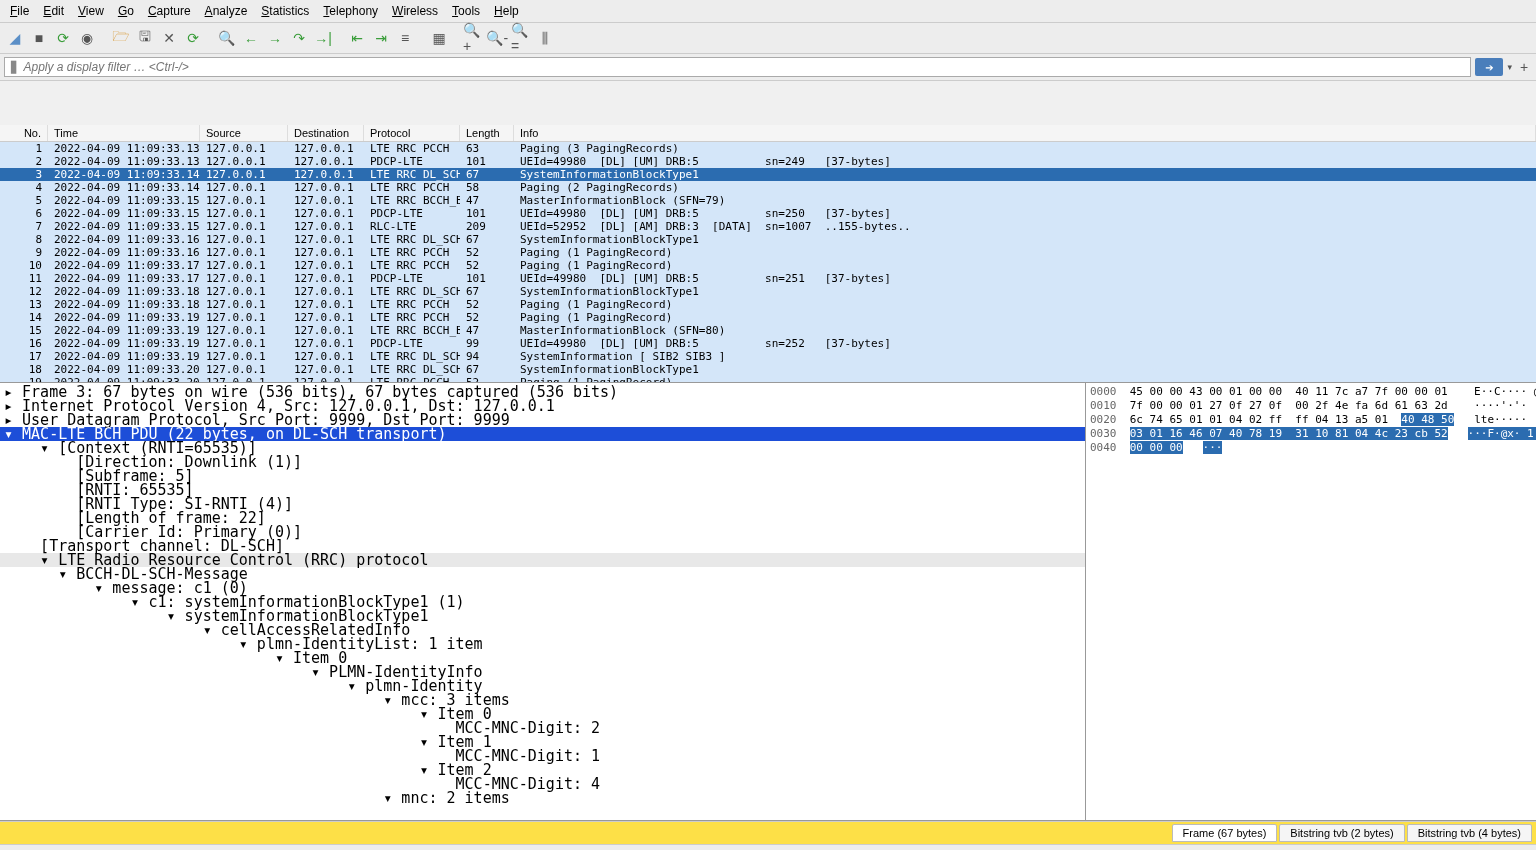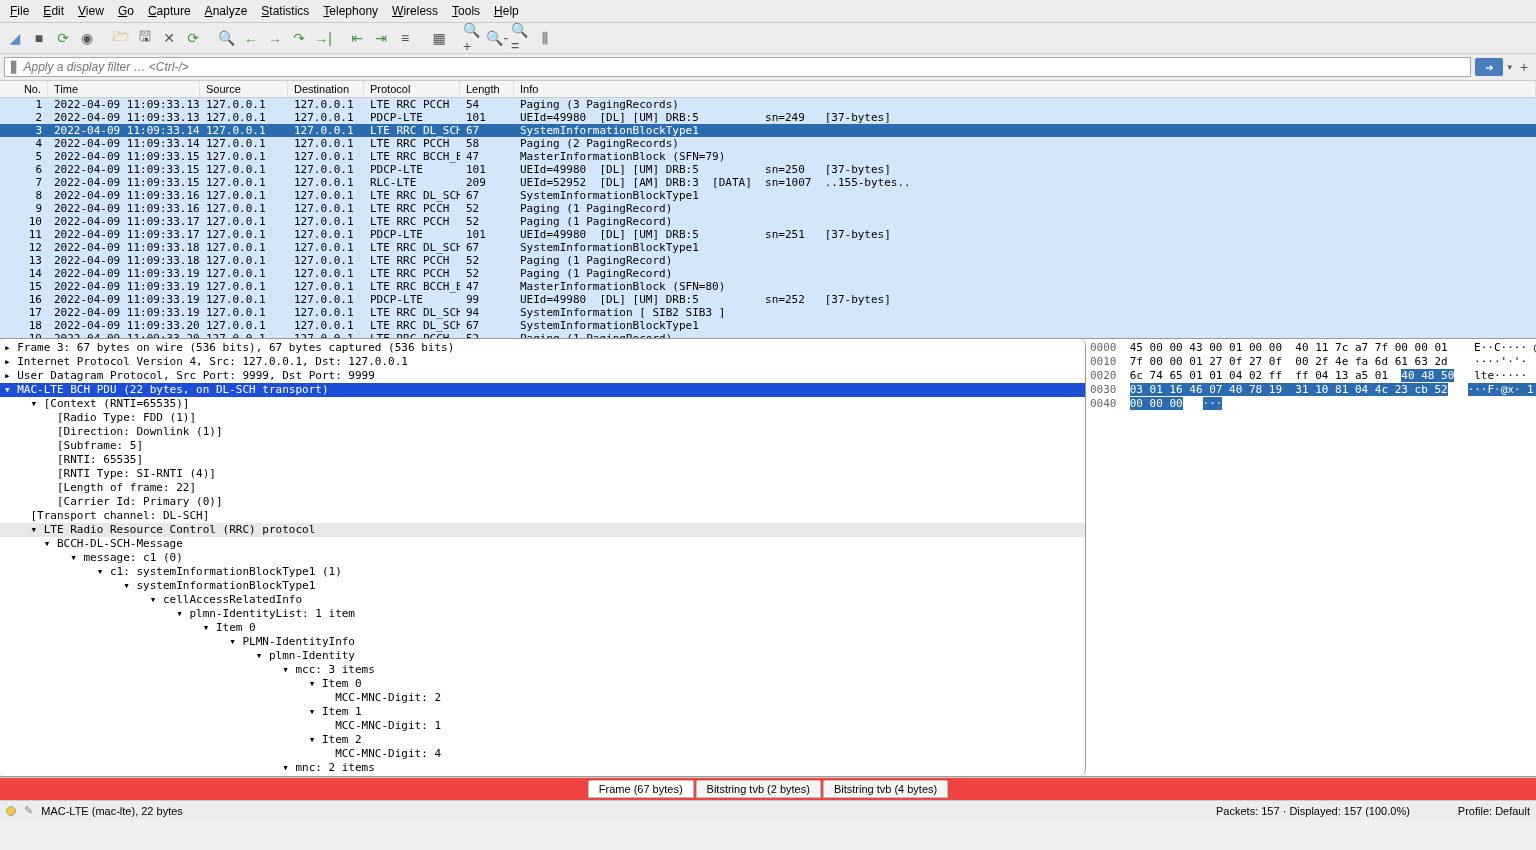--- a/index.html
+++ b/index.html
@@ -9,44 +9,44 @@
 .menubar span u { text-decoration:underline; }
 .toolbar { background:#ededed; padding:4px; display:flex; gap:2px; border-bottom:1px solid #ccc; align-items:center; }
 .tbtn { width:22px; height:22px; display:flex; align-items:center; justify-content:center; border:1px solid transparent; border-radius:2px; font-size:14px; color:#555; }
 .tbtn.sep { width:8px; }
 .filterbar { display:flex; padding:3px 4px; background:#ededed; border-bottom:1px solid #ccc; align-items:center; gap:4px; }
 .filter-input { flex:1; background:#fff; border:1px solid #aaa; padding:2px 6px; font-size:12px; display:flex; align-items:center; gap:4px; }
 .filter-input .icon { color:#888; font-size:11px; }
 .filter-input input { border:none; outline:none; flex:1; font-size:12px; font-style:italic; color:#888; background:transparent; }
 .arrowbtn { background:#4a7ebb; color:#fff; width:28px; height:18px; display:flex; align-items:center; justify-content:center; font-size:10px; border-radius:2px; }
 .plusbtn { width:16px; text-align:center; color:#555; font-size:14px; }
-.packet-list { height:258px; overflow:auto; background:#fff; border-bottom:1px solid #999; position:relative; }
+.packet-list { height:258px; overflow:auto; background:#fff; border-bottom:1px solid #999; position:relative;margin-top:44px; }
 .plhdr { display:flex; background:#f5f5f5; border-bottom:1px solid #ccc; position:sticky; top:0; font-size:11px; }
 .plhdr div { padding:2px 6px; border-right:1px solid #ddd; }
 .c-no { width:48px; text-align:right; }
 .c-time { width:152px; }
 .c-src { width:88px; }
 .c-dst { width:76px; }
 .c-proto { width:96px; }
 .c-len { width:54px; text-align:left; }
 .c-info { flex:1; }
 .plrow { display:flex; font-family:monospace; font-size:11px; white-space:pre; }
 .plrow div { padding:0 6px; overflow:hidden; }
 .plrow.lte { background:#d4e6f9; }
 .plrow.sel { background:#2b6cb0; color:#fff; }
 .midpane { display:flex; height:438px; border-bottom:1px solid #999; }
-.tree { flex:1; overflow:auto; background:#fff; font-family:monospace; font-size:11px; padding:2px 0; border-right:1px solid #999;border-radius:7px; }
+.tree { flex:1; overflow:auto; background:#fff; font-family:monospace; font-size:15px; padding:2px 0; border-right:1px solid #999; }
 .tree-line { white-space:pre; padding:0 4px; line-height:14px; }
 .tree-line.hl { background:#1d4ed8; color:#fff; }
 .tree-line.grey { background:#e8e8e8; }
 .hex { width:450px; overflow:auto; background:#fff; font-family:monospace; font-size:11px; padding:2px 4px; }
 .hex-line { white-space:pre; line-height:14px; }
 .hex-line .off { color:#666; }
 .hex-line .sel { background:#2b6cb0; color:#fff; }
-.tabs { display:flex; background:#ef4444; border-top:1px solid #ccc; padding:2px 4px; gap:2px; justify-content:center; }
+.tabs { display:flex; background:#fde047; border-top:1px solid #ccc; padding:2px 4px; gap:2px; justify-content:flex-end; }
 .tab { padding:2px 10px; border:1px solid #bbb; background:#f5f5f5; font-size:11px; border-radius:2px 2px 0 0; }
 .tab.active { background:#fff; }
 .statusbar { display:flex; background:#ededed; border-top:1px solid #ccc; padding:3px 6px; font-size:11px; align-items:center; gap:8px; }
 .status-r { margin-left:auto; }
 .status-led { width:10px; height:10px; border-radius:50%; background:#ecc94b; border:1px solid #aa8; }
 </style>
 </head>
 <body>
 
 <div class="menubar" id="menubar">
@@ -106,21 +106,21 @@
   <div class="plhdr" id="plhdr">
       <div class="c-no">No.</div>
       <div class="c-time">Time</div>
       <div class="c-src">Source</div>
       <div class="c-dst">Destination</div>
       <div class="c-proto">Protocol</div>
       <div class="c-len">Length</div>
       <div class="c-info">Info</div>
     </div>
   <div id="plbody">
-      <div class="plrow lte"><div class="c-no">1</div><div class="c-time">2022-04-09 11:09:33.134514</div><div class="c-src">127.0.0.1</div><div class="c-dst">127.0.0.1</div><div class="c-proto">LTE RRC PCCH</div><div class="c-len">54</div><div class="c-info">Paging (3 PagingRecords)</div></div>
+      <div class="plrow lte"><div class="c-no">1</div><div class="c-time">2022-04-09 11:09:33.134514</div><div class="c-src">127.0.0.1</div><div class="c-dst">127.0.0.1</div><div class="c-proto">LTE RRC PCCH</div><div class="c-len">63</div><div class="c-info">Paging (3 PagingRecords)</div></div>
       <div class="plrow lte"><div class="c-no">2</div><div class="c-time">2022-04-09 11:09:33.136514</div><div class="c-src">127.0.0.1</div><div class="c-dst">127.0.0.1</div><div class="c-proto">PDCP-LTE</div><div class="c-len">101</div><div class="c-info">UEId=49980  [DL] [UM] DRB:5          sn=249   [37-bytes]</div></div>
       <div class="plrow lte sel"><div class="c-no">3</div><div class="c-time">2022-04-09 11:09:33.140514</div><div class="c-src">127.0.0.1</div><div class="c-dst">127.0.0.1</div><div class="c-proto">LTE RRC DL_SCH</div><div class="c-len">67</div><div class="c-info">SystemInformationBlockType1</div></div>
       <div class="plrow lte"><div class="c-no">4</div><div class="c-time">2022-04-09 11:09:33.144514</div><div class="c-src">127.0.0.1</div><div class="c-dst">127.0.0.1</div><div class="c-proto">LTE RRC PCCH</div><div class="c-len">58</div><div class="c-info">Paging (2 PagingRecords)</div></div>
       <div class="plrow lte"><div class="c-no">5</div><div class="c-time">2022-04-09 11:09:33.150514</div><div class="c-src">127.0.0.1</div><div class="c-dst">127.0.0.1</div><div class="c-proto">LTE RRC BCCH_BCH</div><div class="c-len">47</div><div class="c-info">MasterInformationBlock (SFN=79)</div></div>
       <div class="plrow lte"><div class="c-no">6</div><div class="c-time">2022-04-09 11:09:33.155514</div><div class="c-src">127.0.0.1</div><div class="c-dst">127.0.0.1</div><div class="c-proto">PDCP-LTE</div><div class="c-len">101</div><div class="c-info">UEId=49980  [DL] [UM] DRB:5          sn=250   [37-bytes]</div></div>
       <div class="plrow lte"><div class="c-no">7</div><div class="c-time">2022-04-09 11:09:33.156514</div><div class="c-src">127.0.0.1</div><div class="c-dst">127.0.0.1</div><div class="c-proto">RLC-LTE</div><div class="c-len">209</div><div class="c-info">UEId=52952  [DL] [AM] DRB:3  [DATA]  sn=1007  ..155-bytes..</div></div>
       <div class="plrow lte"><div class="c-no">8</div><div class="c-time">2022-04-09 11:09:33.160514</div><div class="c-src">127.0.0.1</div><div class="c-dst">127.0.0.1</div><div class="c-proto">LTE RRC DL_SCH</div><div class="c-len">67</div><div class="c-info">SystemInformationBlockType1</div></div>
       <div class="plrow lte"><div class="c-no">9</div><div class="c-time">2022-04-09 11:09:33.164514</div><div class="c-src">127.0.0.1</div><div class="c-dst">127.0.0.1</div><div class="c-proto">LTE RRC PCCH</div><div class="c-len">52</div><div class="c-info">Paging (1 PagingRecord)</div></div>
       <div class="plrow lte"><div class="c-no">10</div><div class="c-time">2022-04-09 11:09:33.174515</div><div class="c-src">127.0.0.1</div><div class="c-dst">127.0.0.1</div><div class="c-proto">LTE RRC PCCH</div><div class="c-len">52</div><div class="c-info">Paging (1 PagingRecord)</div></div>
       <div class="plrow lte"><div class="c-no">11</div><div class="c-time">2022-04-09 11:09:33.176514</div><div class="c-src">127.0.0.1</div><div class="c-dst">127.0.0.1</div><div class="c-proto">PDCP-LTE</div><div class="c-len">101</div><div class="c-info">UEId=49980  [DL] [UM] DRB:5          sn=251   [37-bytes]</div></div>
@@ -135,21 +135,20 @@
     </div>
 </div>
 
 <div class="midpane">
   <div class="tree" id="tree">
       <div class="tree-line">▸ Frame 3: 67 bytes on wire (536 bits), 67 bytes captured (536 bits)</div>
       <div class="tree-line">▸ Internet Protocol Version 4, Src: 127.0.0.1, Dst: 127.0.0.1</div>
       <div class="tree-line">▸ User Datagram Protocol, Src Port: 9999, Dst Port: 9999</div>
       <div class="tree-line hl">▾ MAC-LTE BCH PDU (22 bytes, on DL-SCH transport)</div>
       <div class="tree-line">    ▾ [Context (RNTI=65535)]</div>
-      <div class="tree-line">        [Radio Type: FDD (1)]</div>
       <div class="tree-line">        [Direction: Downlink (1)]</div>
       <div class="tree-line">        [Subframe: 5]</div>
       <div class="tree-line">        [RNTI: 65535]</div>
       <div class="tree-line">        [RNTI Type: SI-RNTI (4)]</div>
       <div class="tree-line">        [Length of frame: 22]</div>
       <div class="tree-line">        [Carrier Id: Primary (0)]</div>
       <div class="tree-line">    [Transport channel: DL-SCH]</div>
       <div class="tree-line grey">    ▾ LTE Radio Resource Control (RRC) protocol</div>
       <div class="tree-line">      ▾ BCCH-DL-SCH-Message</div>
       <div class="tree-line">          ▾ message: c1 (0)</div>

